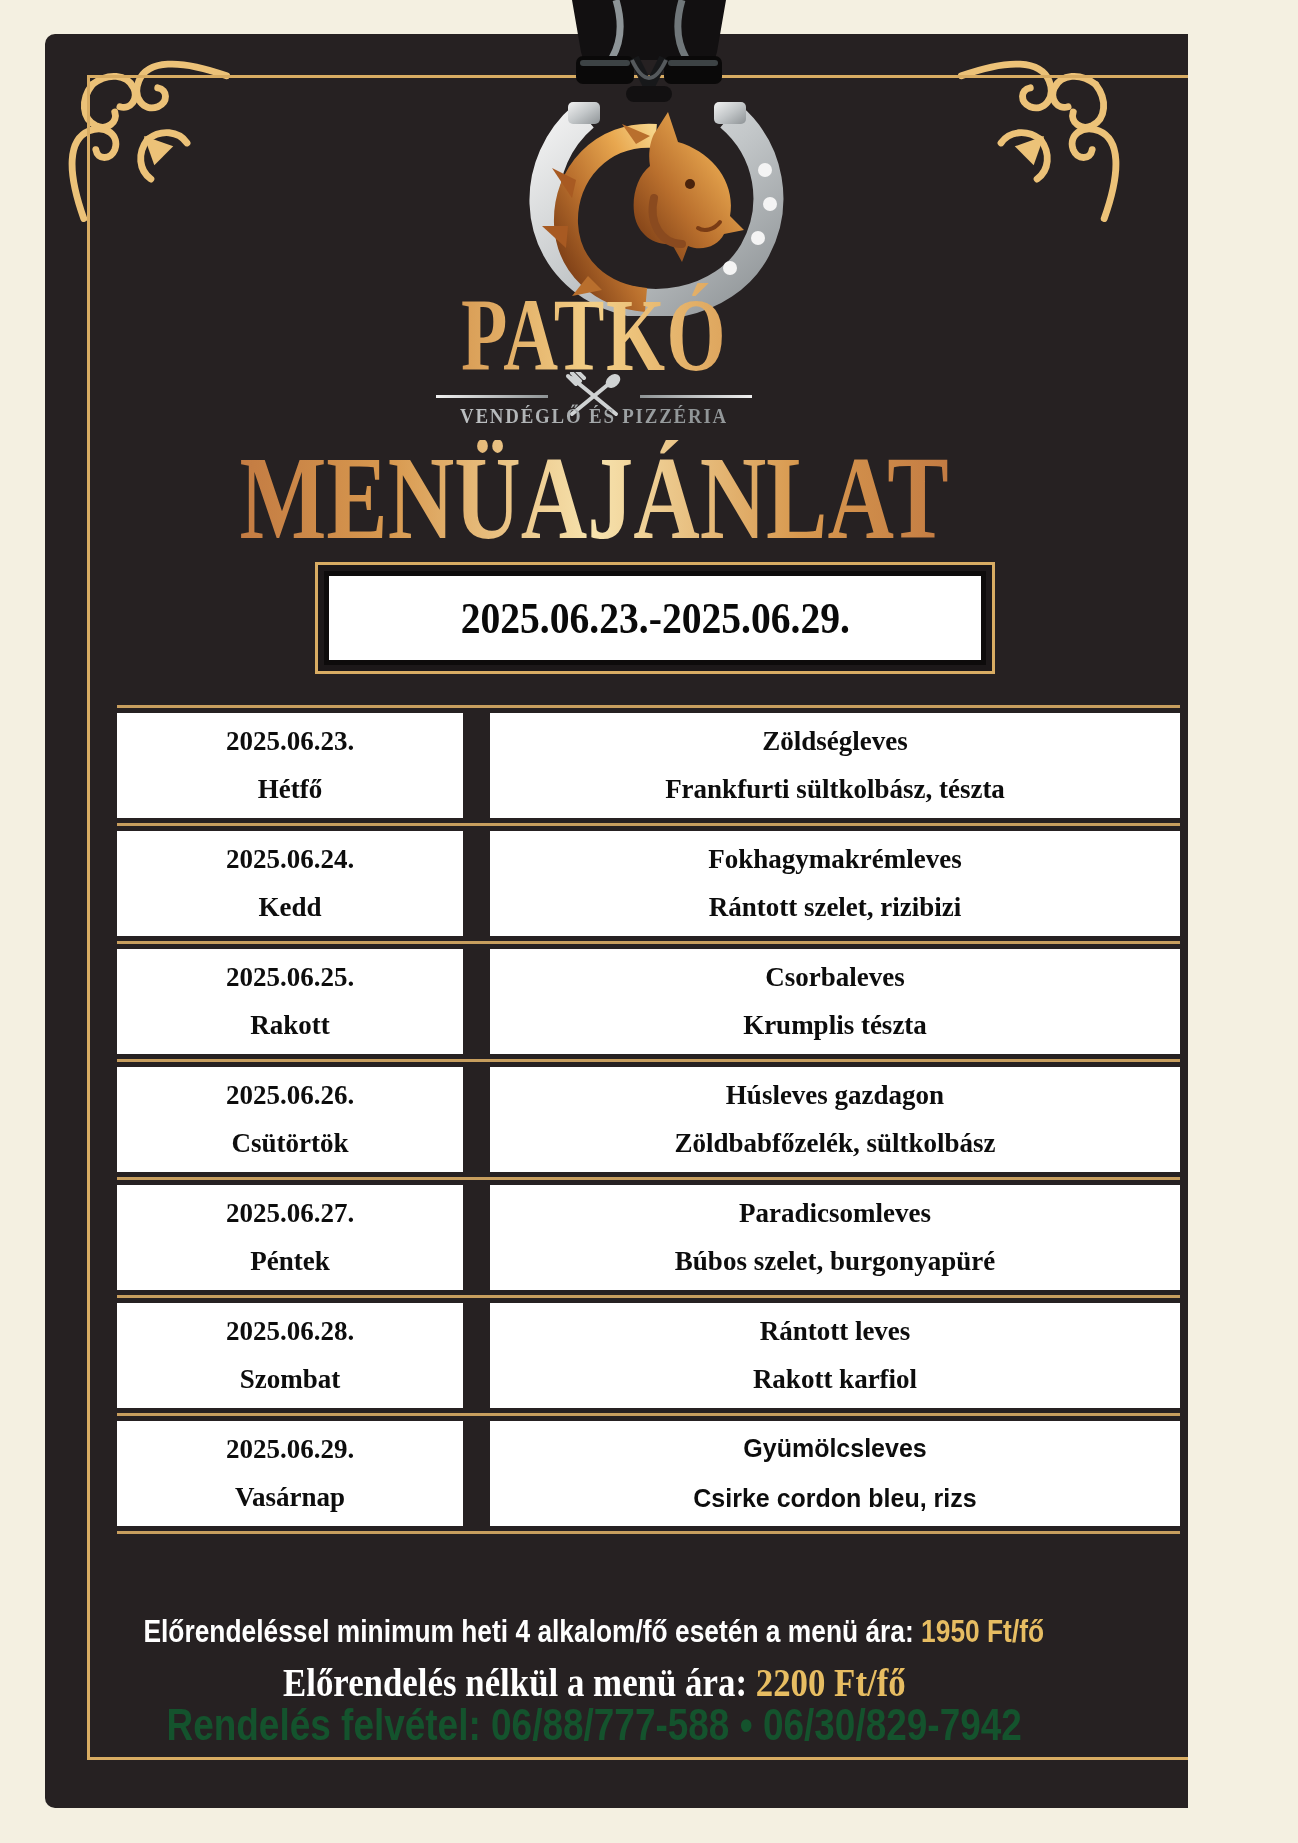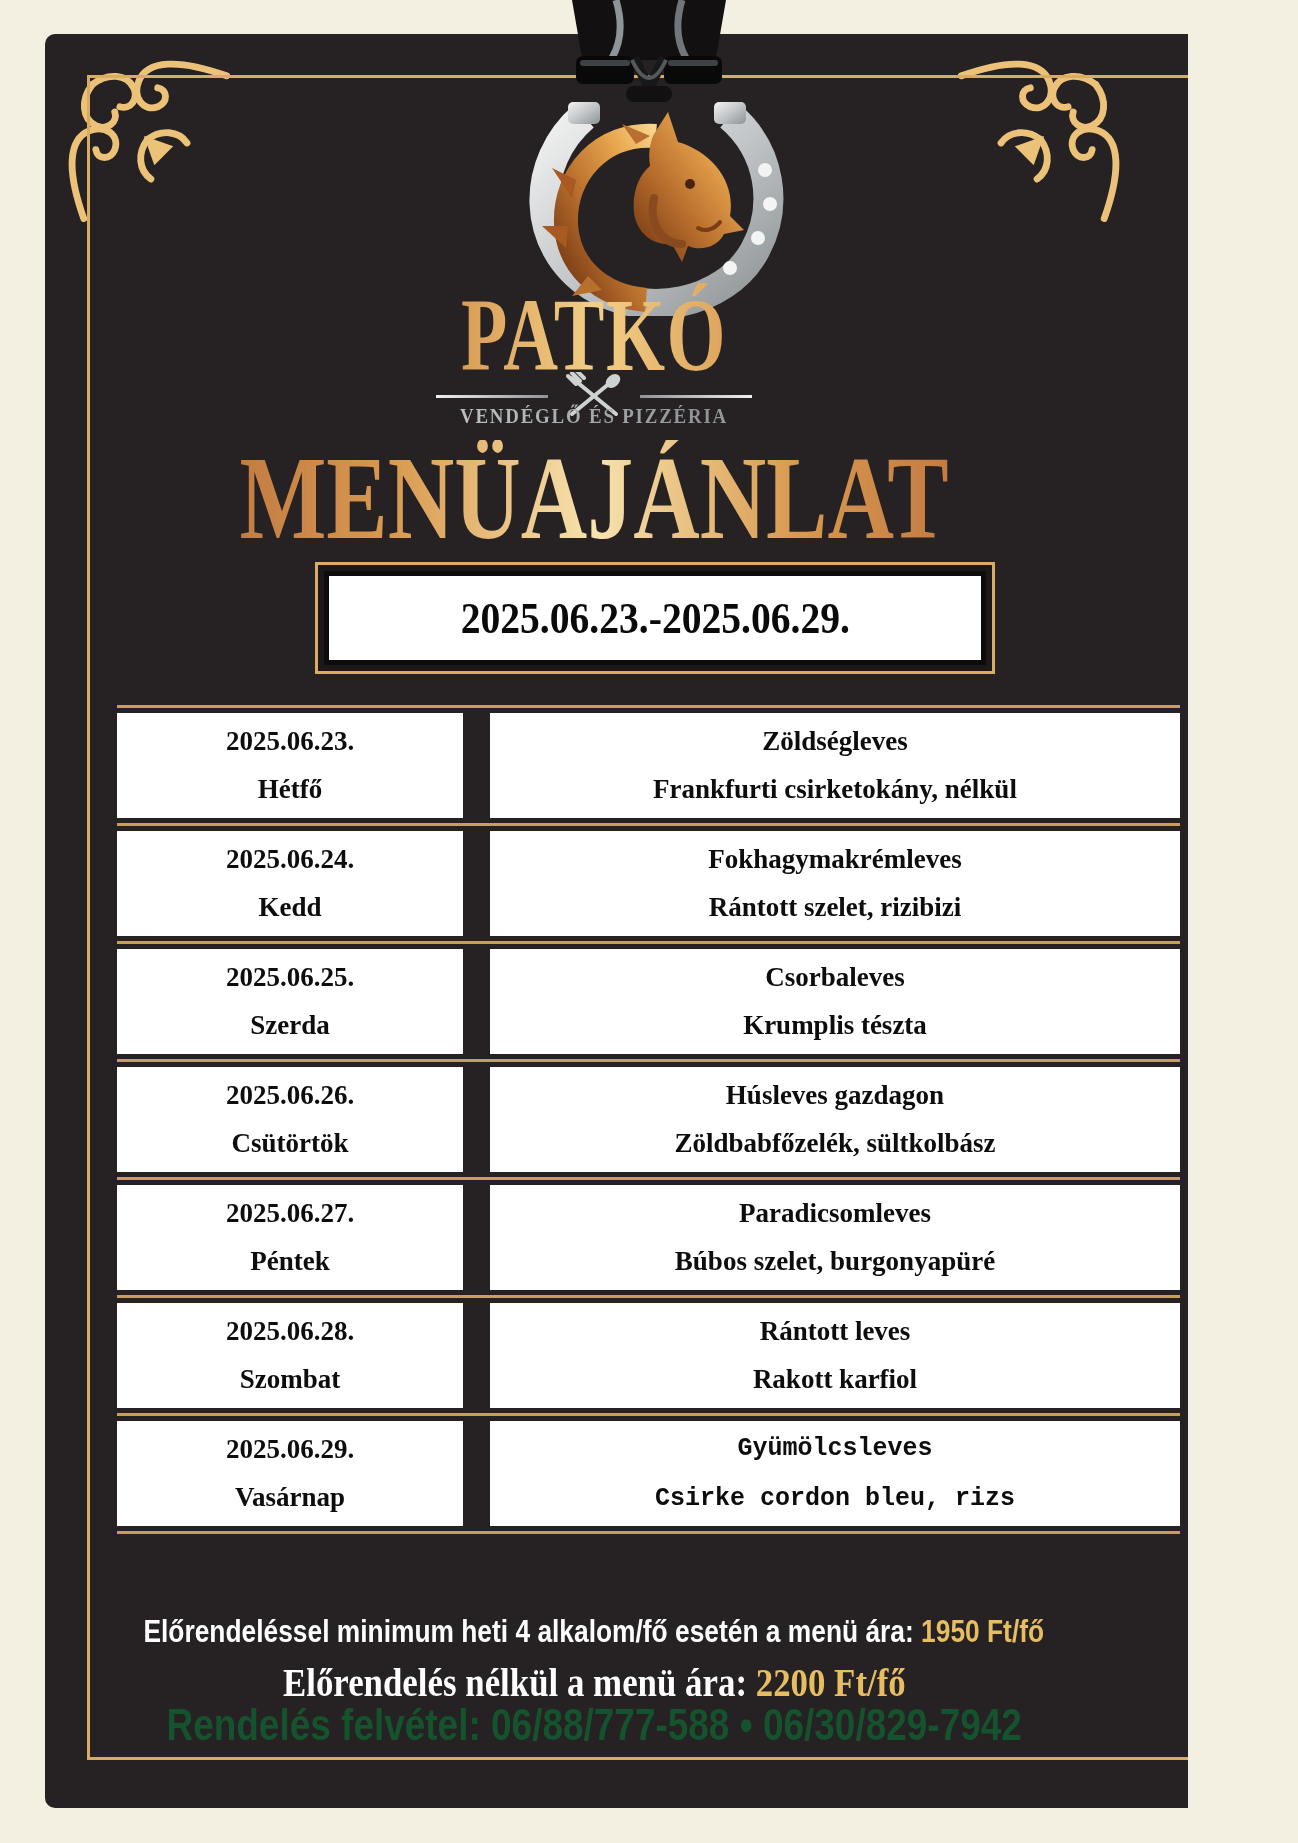--- a/index.html
+++ b/index.html
@@ -78,21 +78,21 @@
   }
   .cell {
     background:#ffffff; height:105px; display:flex; flex-direction:column;
     justify-content:space-between; padding:15px 6px; text-align:center;
   }
   .cell-line {
     font-size:27px; font-weight:bold; color:#0d0d0d; line-height:1;
     white-space:nowrap;
   }
   .row.sans-dishes .cell.right .cell-line {
-    font-family:Liberation Mono, monospace; font-size:25px; letter-spacing:0;
+    font-family:Liberation Sans, sans-serif; font-size:25px; letter-spacing:0;
   }
   .footer-note {
     position:absolute; left:0; width:100%; text-align:center;
     font-family:"Liberation Sans", sans-serif; color:#ffffff; font-weight:bold;
   }
   .footer-note .condense { display:inline-block; transform:scaleX(.85); white-space:nowrap; }
   .line1 { top:1614px; font-size:31px; }
   .line2 { top:1658px; font-size:41px;font-family:Liberation Serif, serif; }
   .price { color:#e7bd62; }
   .phone-line {
@@ -212,41 +212,41 @@
   <div class="menu-table">
     <div class="sep"></div>
 
     <div class="row">
       <div class="cell left">
         <div class="cell-line">2025.06.23.</div>
         <div class="cell-line">Hétfő</div>
       </div>
       <div class="cell right">
         <div class="cell-line">Zöldségleves</div>
-        <div class="cell-line">Frankfurti csirketokány, nélkül</div>
+        <div class="cell-line">Frankfurti sültkolbász, tészta</div>
       </div>
     </div>
     <div class="sep"></div>
 
     <div class="row">
       <div class="cell left">
         <div class="cell-line">2025.06.24.</div>
         <div class="cell-line">Kedd</div>
       </div>
       <div class="cell right">
         <div class="cell-line">Fokhagymakrémleves</div>
         <div class="cell-line">Rántott szelet, rizibizi</div>
       </div>
     </div>
     <div class="sep"></div>
 
     <div class="row">
       <div class="cell left">
         <div class="cell-line">2025.06.25.</div>
-        <div class="cell-line">Szerda</div>
+        <div class="cell-line">Rakott</div>
       </div>
       <div class="cell right">
         <div class="cell-line">Csorbaleves</div>
         <div class="cell-line">Krumplis tészta</div>
       </div>
     </div>
     <div class="sep"></div>
 
     <div class="row">
       <div class="cell left">

